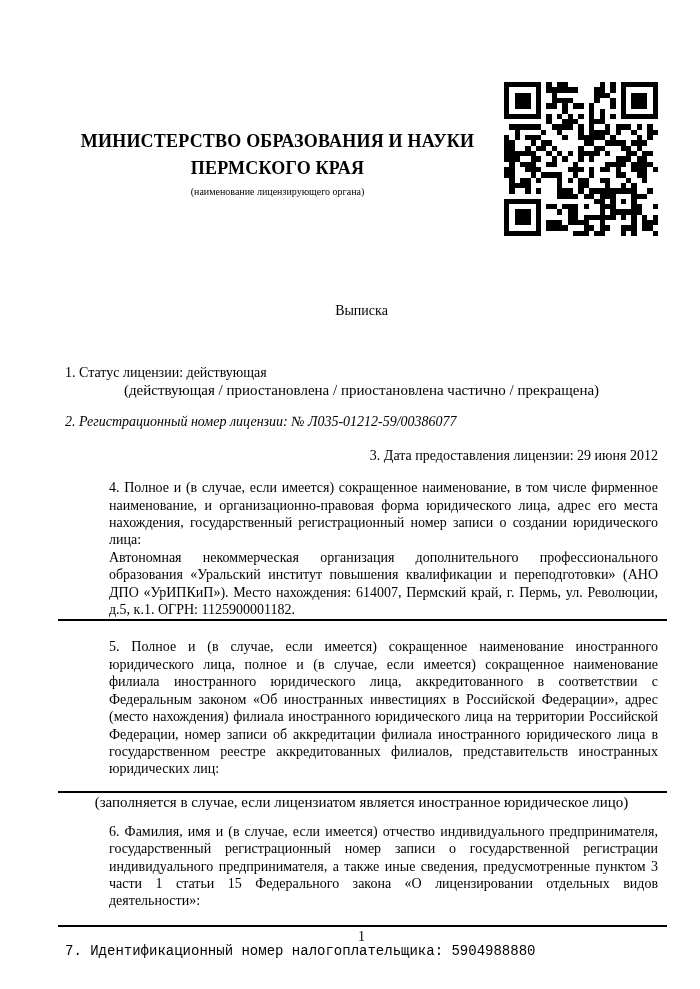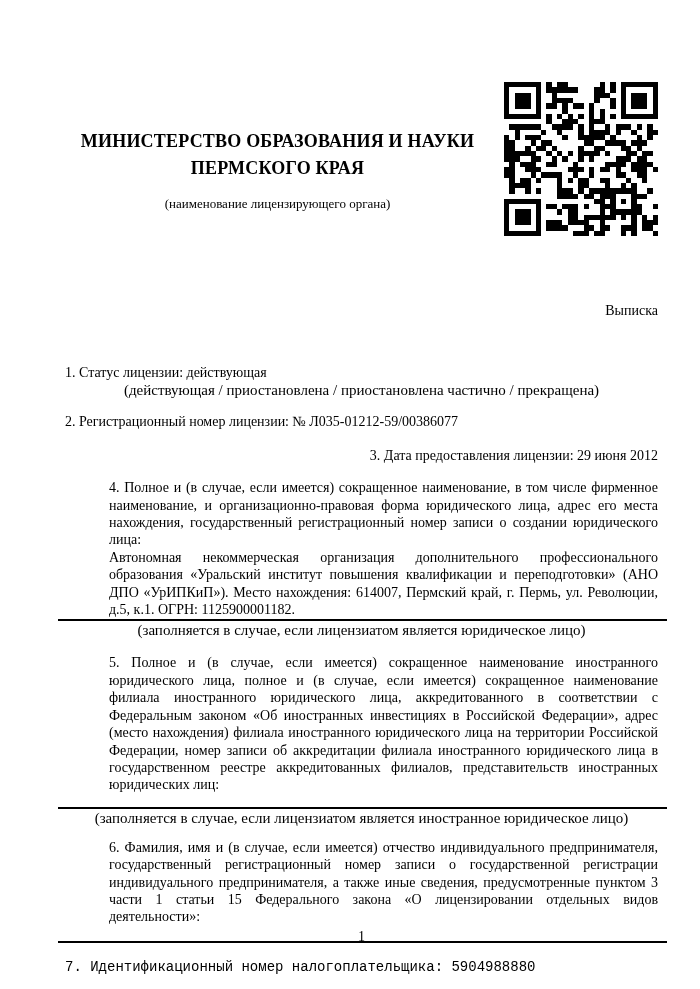--- a/index.html
+++ b/index.html
@@ -5,30 +5,30 @@
   html,body{margin:0;padding:0;background:#fff;}
   .page{
     width:700px;height:989px;position:relative;background:#fff;color:#000;
     font-family:"Liberation Serif","DejaVu Serif",serif;overflow:hidden;box-sizing:border-box;
   }
   .col{padding:0 42px 0 65px;}
   
   .header-row{display:flex;align-items:flex-start;padding-top:82px;}
   .ministry-block{flex:1 1 auto;text-align:center;padding-top:46px;}
   .ministry-name{font-size:18px;font-weight:bold;line-height:27px;letter-spacing:.2px;}
-  .ministry-caption{font-size:13px;line-height:13px;margin-top:15px;}
+  .ministry-caption{font-size:10px;line-height:13px;margin-top:3px;}
   .qr-box{flex:0 0 auto;width:154px;height:154px;margin-left:14px;}
   .qr-box svg{display:block;width:154px;height:154px;}
   
-  .doc-title{margin-top:66px;text-align:right;font-size:14px;line-height:18px;}
+  .doc-title{margin-top:66px;text-align:center;font-size:14px;line-height:18px;}
   
   .bt{font-size:14px;line-height:17.4px;}
   .just{text-align:justify;margin-left:44px;}
   .sec1{margin-top:44px;}
-  .sec2{margin-top:16px;}
+  .sec2{margin-top:16px;font-style:italic;}
   .sec3{margin-top:16px;text-align:right;}
   .sec4{margin-top:15px;}
   .sec5{margin-top:17px;}
   .sec6{margin-top:14px;}
   .sec7{margin-top:16px;font-family:Liberation Mono, monospace;}
   .small-caption{font-size:15px;line-height:13px;text-align:center;margin-top:3px;}
   .rule{border-top:2px solid #000;height:0;margin:1px -9px 0 -7px;}
   .rule.gap-before-5{margin-top:13px;}
   .rule.gap-before-6{margin-top:15px;}
   .page-number{position:absolute;left:65px;right:42px;bottom:44px;text-align:center;font-size:14px;line-height:17px;}
@@ -480,21 +480,20 @@
     </div>
 
     <div class="bt sec2">2. Регистрационный номер лицензии: № Л035-01212-59/00386077</div>
 
     <div class="bt sec3">3. Дата предоставления лицензии: 29 июня 2012</div>
 
     <div class="bt sec4">
       <div class="just">4. Полное и (в случае, если имеется) сокращенное наименование, в том числе фирменное наименование, и организационно-правовая форма юридического лица, адрес его места нахождения, государственный регистрационный номер записи о создании юридического лица:</div>
       <div class="just">Автономная некоммерческая организация дополнительного профессионального образования «Уральский институт повышения квалификации и переподготовки» (АНО ДПО «УрИПКиП»). Место нахождения: 614007, Пермский край, г. Пермь, ул. Революции, д.5, к.1. ОГРН: 1125900001182.</div>
       <div class="rule"></div>
-      <div class="small-caption">(заполняется в случае, если лицензиатом является юридическое лицо)</div>
     </div>
 
     <div class="bt sec5">
       <div class="just">5. Полное и (в случае, если имеется) сокращенное наименование иностранного юридического лица, полное и (в случае, если имеется) сокращенное наименование филиала иностранного юридического лица, аккредитованного в соответствии с Федеральным законом «Об иностранных инвестициях в Российской Федерации», адрес (место нахождения) филиала иностранного юридического лица на территории Российской Федерации, номер записи об аккредитации филиала иностранного юридического лица в государственном реестре аккредитованных филиалов, представительств иностранных юридических лиц:</div>
       <div class="rule gap-before-5"></div>
       <div class="small-caption">(заполняется в случае, если лицензиатом является иностранное юридическое лицо)</div>
     </div>
 
     <div class="bt sec6">
       <div class="just">6. Фамилия, имя и (в случае, если имеется) отчество индивидуального предпринимателя, государственный регистрационный номер записи о государственной регистрации индивидуального предпринимателя, а также иные сведения, предусмотренные пунктом 3 части 1 статьи 15 Федерального закона «О лицензировании отдельных видов деятельности»:</div>

